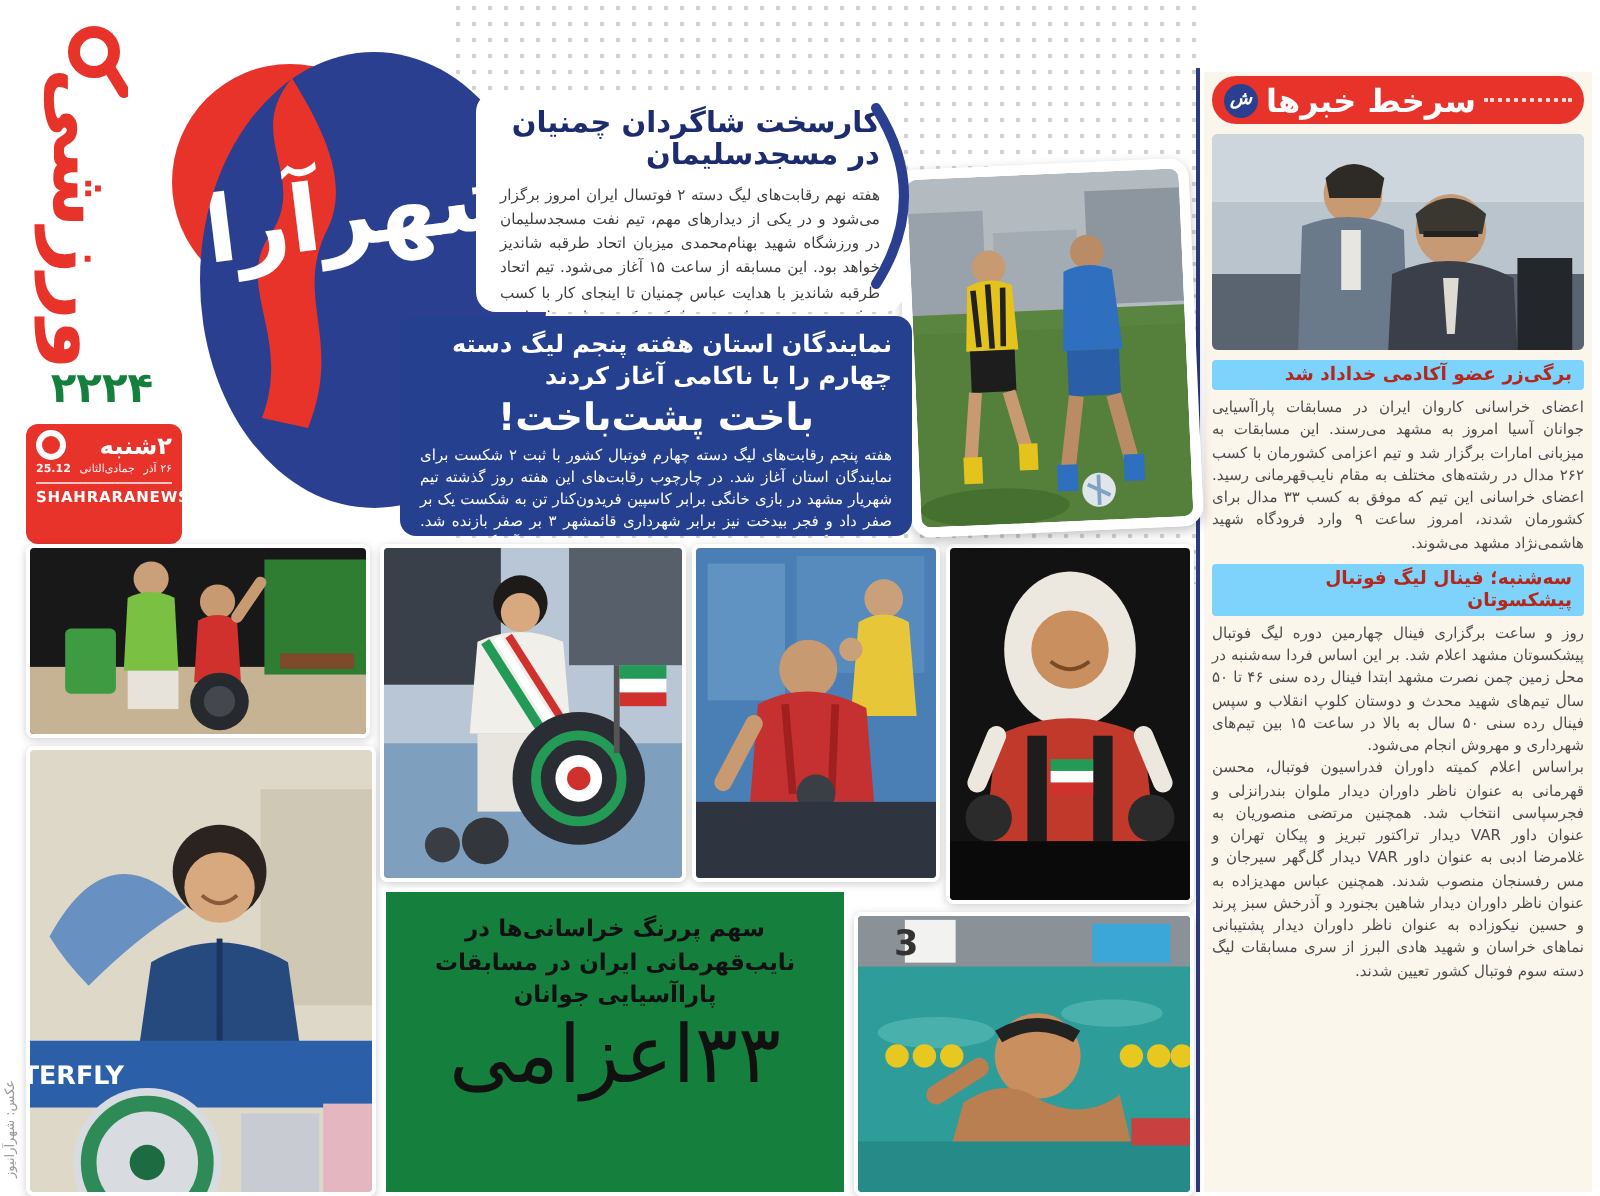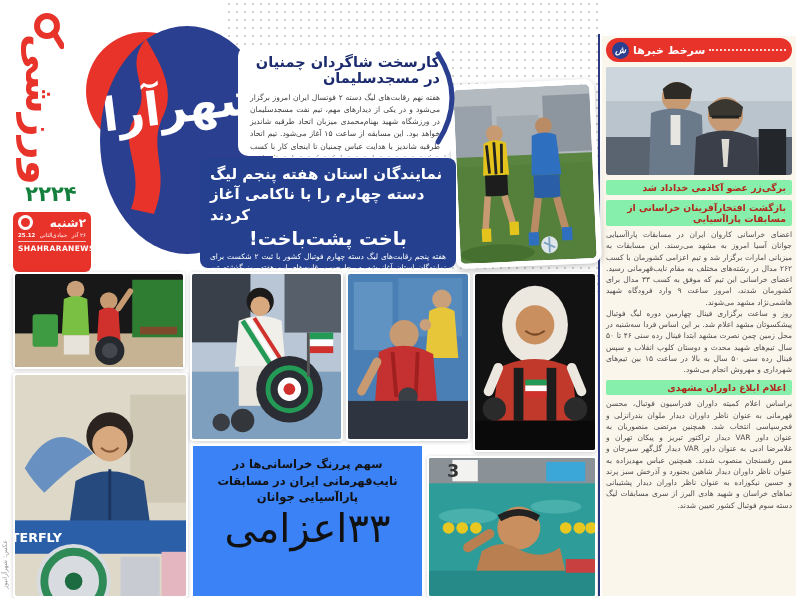--- a/index.html
+++ b/index.html
@@ -47,56 +47,56 @@
 
   
   .soccer { position:absolute; left:452px; top:82px; width:146px; height:184px; z-index:1;
     border:5px solid #fff; border-radius:10px; overflow:hidden; transform:rotate(-2.5deg);
     box-shadow:0 2px 6px rgba(0,0,0,.25); }
   .soccer svg { width:100%; height:100%; display:block; }
 
   
   .bluebox { position:absolute; left:200px; top:158px; width:256px; height:110px; background:#24408f;
     border-radius:8px; padding:6px 10px; z-index:4; color:#fff; overflow:hidden; }
-  .bluebox .kick { font-size:15px; font-weight:bold; line-height:1.35; text-align:left; }
+  .bluebox .kick { font-size:12px; font-weight:bold; line-height:1.35; text-align:right; }
   .bluebox h2 { font-size:19px; font-weight:bold; text-align:center; margin:2px 0 3px; }
   .bluebox p { font-size:7.5px; line-height:1.45; text-align:justify; }
 
   
   .ph { position:absolute; border:2px solid #fff; border-radius:4px; overflow:hidden;
     box-shadow:0 1px 4px rgba(0,0,0,.2); }
   .ph svg { width:100%; height:100%; display:block; }
   .p1 { left:13px;  top:272px; width:172px; height:97px; }
   .p2 { left:13px;  top:373px; width:175px; height:225px; }
   .p3 { left:190px; top:272px; width:153px; height:169px; }
   .p4 { left:346px; top:272px; width:124px; height:169px; }
   .p5 { left:473px; top:272px; width:124px; height:180px; }
   .p6 { left:427px; top:456px; width:170px; height:142px; z-index:3; }
 
-  .yellowbox { position:absolute; left:191px; top:444px; width:233px; height:154px; background:#3b82f6;
+  .yellowbox { position:absolute; left:191px; top:444px; width:233px; height:154px; background:#15803d;
     z-index:4; padding:10px 8px 4px; text-align:center; color:#111; border:2px solid #fff; }
   .yellowbox .kick { font-size:11.5px; font-weight:bold; line-height:1.45; }
   .yellowbox .num { font-size:40px; font-weight:normal; line-height:1.12; letter-spacing:-1px; }
 
   .credit { position:absolute; left:1px; top:540px; height:58px; writing-mode:vertical-rl;
     transform:rotate(180deg); font-size:6.5px; color:#9a9a9a; }
 
   
   .divider { position:absolute; left:598px; top:34px; width:2px; height:562px; background:#2e3a80; }
   .sidebar { position:absolute; left:602px; top:36px; width:194px; height:560px;
     background:#fbf6ec; padding:2px 4px; overflow:hidden; }
   .redbar { display:flex; align-items:center; gap:4px; background:#e8332a; border-radius:12px;
     height:24px; padding:0 6px; margin-bottom:5px; }
-  .redbar .lbl { color:#fff; font-size:11px; font-weight:bold; white-space:nowrap; }
+  .redbar .lbl { color:#fff; font-size:16px; font-weight:bold; white-space:nowrap; }
   .redbar .dl { flex:1; border-top:2px dotted rgba(255,255,255,.8); }
   .mark { width:17px; height:17px; border-radius:50%; background:#2b3f90; color:#fff; font-size:9px;
     font-weight:bold; display:flex; align-items:center; justify-content:center; flex:0 0 17px; }
   .sb-photo { width:100%; height:108px; border-radius:3px; overflow:hidden; margin-bottom:4px; }
   .sb-photo svg { width:100%; height:100%; display:block; }
-  .sb-item h3 { background:#86efac; color:#b3271c; font-size:9.3px; font-weight:bold;
+  .sb-item h3 { background:#7dd3fc; color:#b3271c; font-size:9.3px; font-weight:bold;
     padding:2px 6px; border-radius:2px; margin:5px 0 3px; }
   .sb-item p { font-size:7.5px; color:#4d4d4d; line-height:1.5; text-align:justify; }
 </style>
 </head>
 <body>
 
 <div class="page">
 
   <div class="dots"></div>
 
@@ -332,25 +332,24 @@
         <path d="M92 70 Q122 56 154 72 L156 108 L90 108 Z" fill="#3a3f49"></path>
         <path d="M118 72 L126 72 L124 100 L120 100 Z" fill="#dedbd2"></path>
         <rect x="156" y="62" width="28" height="46" fill="#23262b"></rect>
       </svg>
     </div>
 
     <section class="sb-item">
       <h3>برگی‌زر عضو آکادمی خداداد شد</h3>
     </section>
     <section class="sb-item">
-      <h3>بازگشت افتخارآفرینان خراسانی از مسابقات پاراآسیایی</h3>
       <p>اعضای خراسانی کاروان ایران در مسابقات پاراآسیایی جوانان آسیا امروز به مشهد می‌رسند. این مسابقات به میزبانی امارات برگزار شد و تیم اعزامی کشورمان با کسب ۲۶۲ مدال در رشته‌های مختلف به مقام نایب‌قهرمانی رسید. اعضای خراسانی این تیم که موفق به کسب ۳۳ مدال برای کشورمان شدند، امروز ساعت ۹ وارد فرودگاه شهید هاشمی‌نژاد مشهد می‌شوند.</p>
     </section>
     <section class="sb-item">
+      <h3>سه‌شنبه؛ فینال لیگ فوتبال پیشکسوتان</h3>
       <p>روز و ساعت برگزاری فینال چهارمین دوره لیگ فوتبال پیشکسوتان مشهد اعلام شد. بر این اساس فردا سه‌شنبه در محل زمین چمن نصرت مشهد ابتدا فینال رده سنی ۴۶ تا ۵۰ سال تیم‌های شهید محدث و دوستان کلوپ انقلاب و سپس فینال رده سنی ۵۰ سال به بالا در ساعت ۱۵ بین تیم‌های شهرداری و مهروش انجام می‌شود.</p>
     </section>
     <section class="sb-item">
-      <h3>اعلام ابلاغ داوران مشهدی</h3>
       <p>براساس اعلام کمیته داوران فدراسیون فوتبال، محسن قهرمانی به عنوان ناظر داوران دیدار ملوان بندرانزلی و فجرسپاسی انتخاب شد. همچنین مرتضی منصوریان به عنوان داور VAR دیدار تراکتور تبریز و پیکان تهران و غلامرضا ادبی به عنوان داور VAR دیدار گل‌گهر سیرجان و مس رفسنجان منصوب شدند. همچنین عباس مهدیزاده به عنوان ناظر داوران دیدار شاهین بجنورد و آذرخش سبز پرند و حسین نیکوزاده به عنوان ناظر داوران دیدار پشتیبانی نماهای خراسان و شهید هادی البرز از سری مسابقات لیگ دسته سوم فوتبال کشور تعیین شدند.</p>
     </section>
 
   </aside>
 </div>
 
 </body></html>

